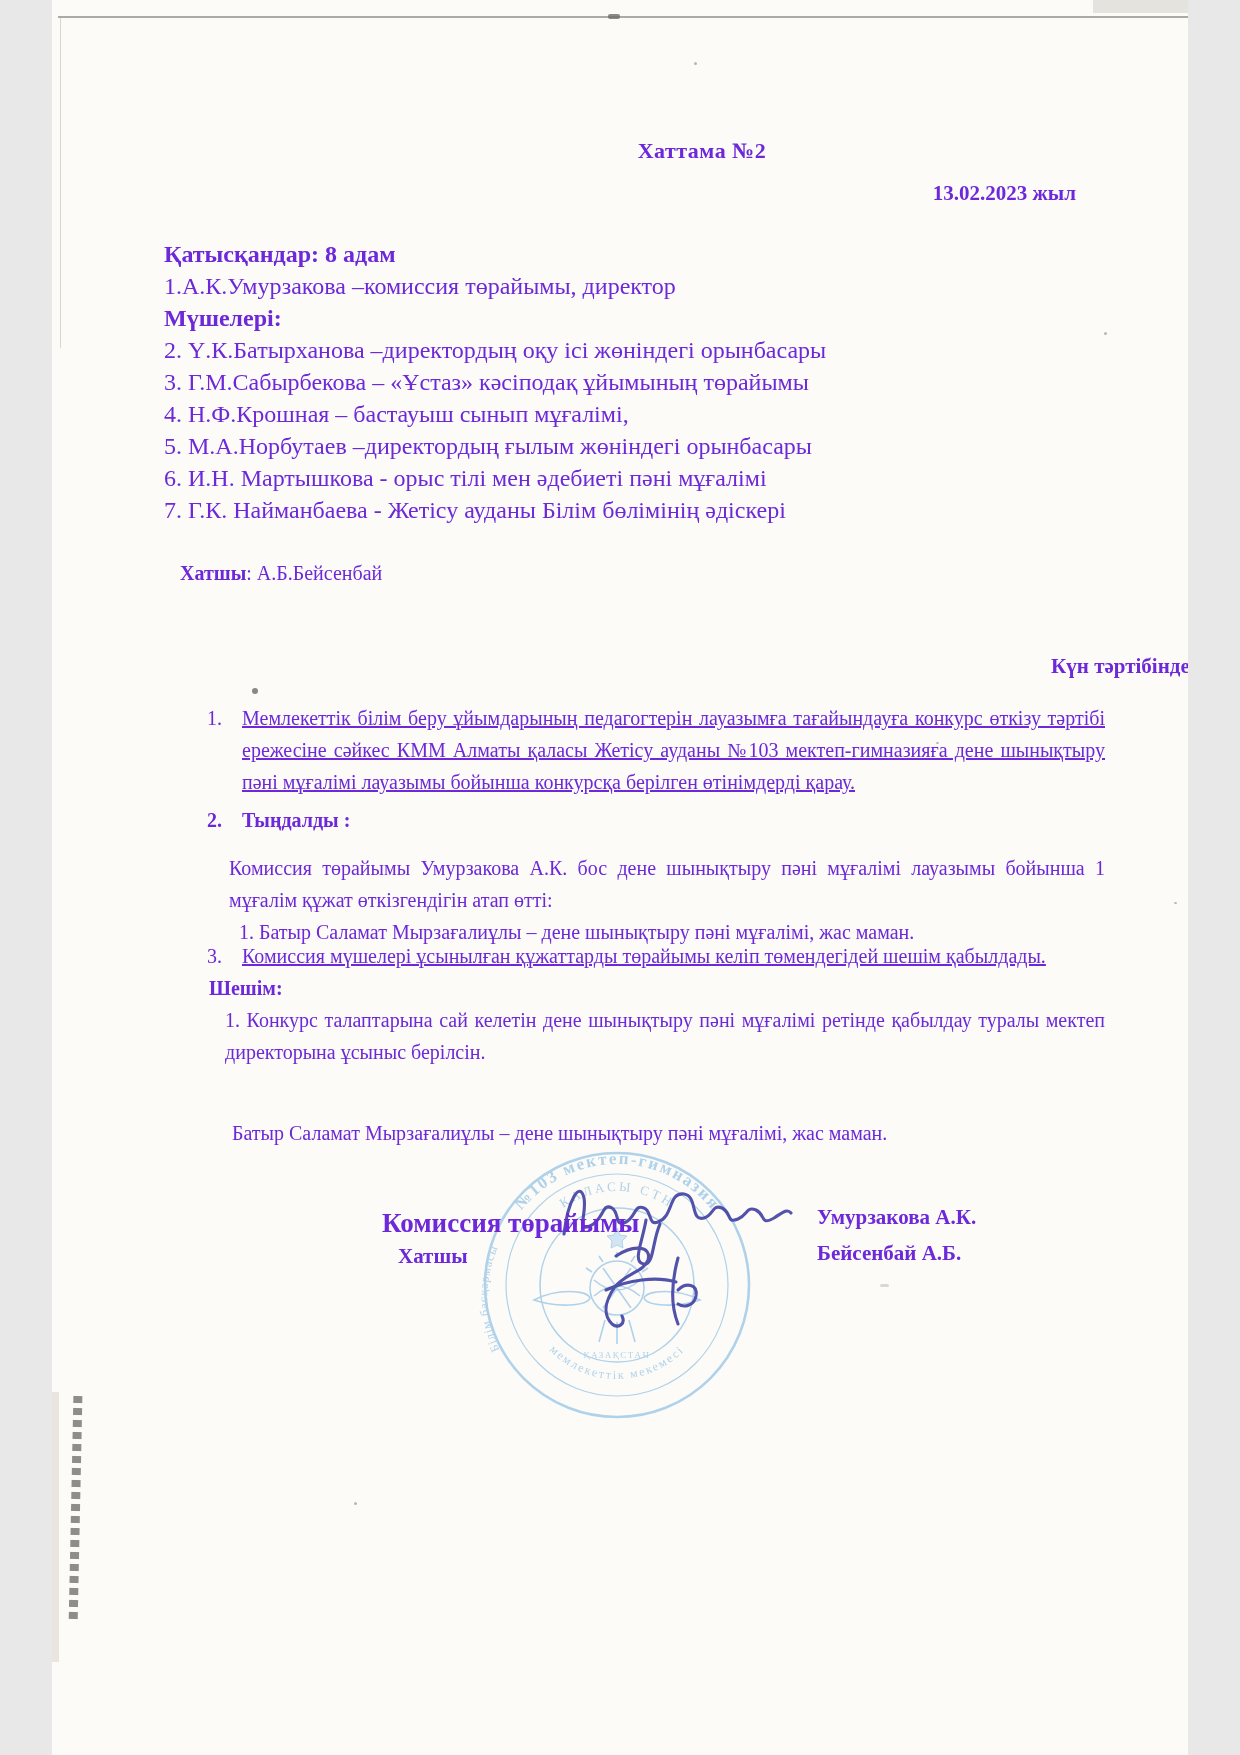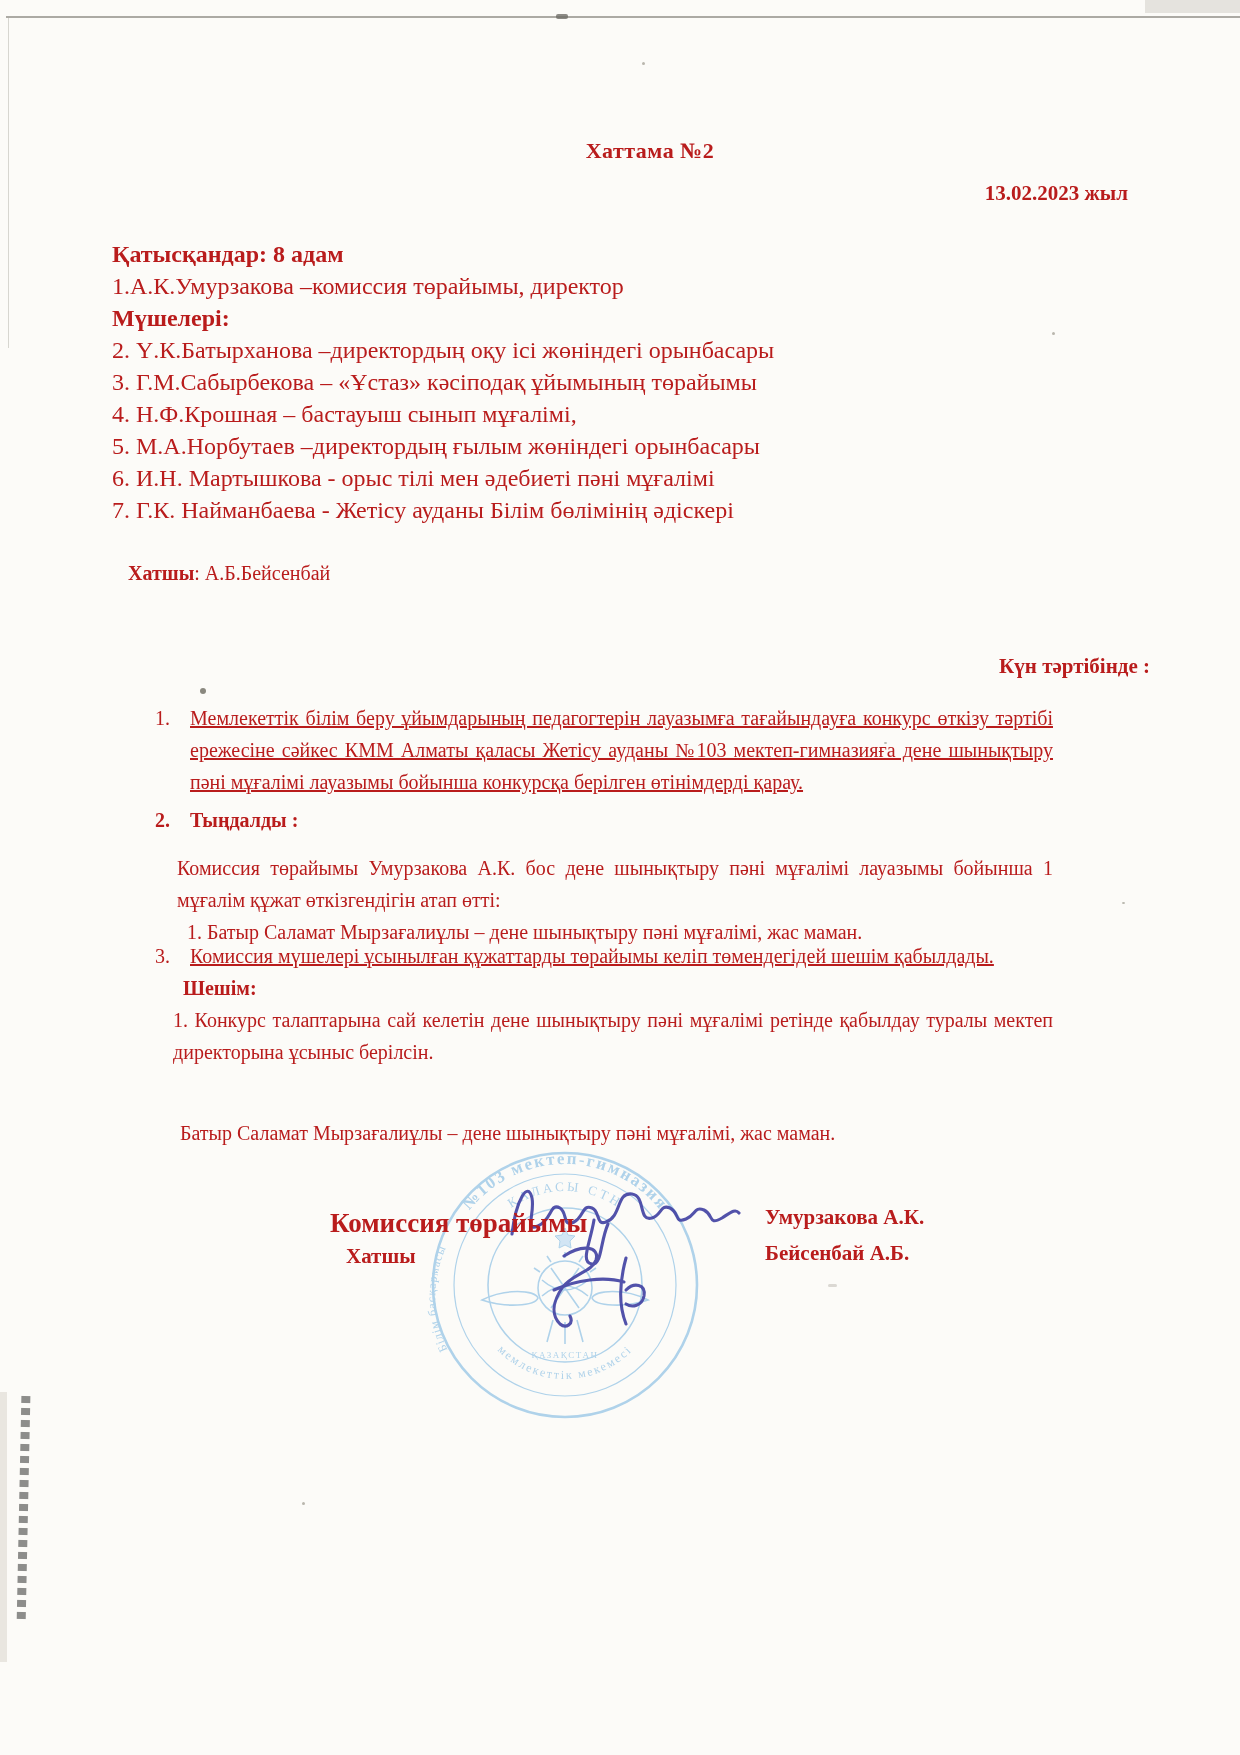--- a/index.html
+++ b/index.html
@@ -1,22 +1,22 @@
 <!DOCTYPE html>
 <html><head>
 <meta charset="utf-8">
 <style>
   html,body{margin:0;padding:0;background:#e8e8e8;}
   .page{
     position:relative;
-    width:1240px;height:1755px;
+    width:1136px;height:1755px;
     margin:0 auto;
     background:#fcfbf8;
     font-family:"Liberation Serif","DejaVu Serif",serif;
-    color:#b91c1c;
+    color:#6d28d9;
     overflow:hidden;
   }
   
   .scan-top-line{position:absolute;left:6px;right:0;top:16px;height:2px;background:#97968f;opacity:.8;}
   .scan-top-nub{position:absolute;left:556px;top:14px;width:12px;height:5px;background:#6f6e68;border-radius:2px;opacity:.8;}
   .scan-top-right-smudge{position:absolute;right:0;top:0;width:95px;height:13px;background:#b9b7af;opacity:.35;}
   .scan-left-line{position:absolute;left:8px;top:18px;width:1px;height:330px;background:#c8c6bf;opacity:.7;}
   .scan-left-band{position:absolute;left:0;top:1392px;width:7px;height:270px;background:#e3e1da;opacity:.8;}
   .scan-left-dashes{
     position:absolute;left:19px;top:1396px;width:9px;height:228px;
@@ -39,21 +39,21 @@
   .secretary{position:absolute;top:562px;left:128px;font-size:20px;text-align:right;}
   .agenda-heading{position:absolute;top:654px;left:90px;width:1060px;text-align:right;font-weight:bold;font-size:21px;}
   .body-block{position:absolute;top:702px;left:155px;width:898px;font-size:20px;line-height:32px;}
   .item{display:flex;}
   .item .num{flex:none;width:35px;}
   .item .jtext{flex:1;text-align:justify;text-decoration:underline;}
   .item1{margin-bottom:6px;}
   .item3{margin-top:-8px;}
   .p-listened{margin:16px 0 0 22px;text-align:justify;}
   .p-sub{margin:0 0 0 32px;}
-  .p-decision-h{margin:0 0 0 28px;font-weight:bold;}
+  .p-decision-h{margin:0 0 0 2px;font-weight:bold;}
   .p-decision{margin:0 0 4px 18px;text-align:justify;}
   .candidate{position:absolute;top:1122px;left:180px;font-size:20px;}
   .sig-role1{position:absolute;top:1208px;left:330px;font-weight:bold;font-size:27px;}
   .sig-role2{position:absolute;top:1244px;left:346px;font-weight:bold;font-size:21px;}
   .sig-name1{position:absolute;top:1205px;left:765px;font-weight:bold;font-size:21px;}
   .sig-name2{position:absolute;top:1241px;left:765px;font-weight:bold;font-size:21px;}
   
   .stamp{position:absolute;left:420px;top:1140px;width:290px;height:290px;opacity:.92;filter:blur(.4px);}
   .stamp *{vector-effect:non-scaling-stroke;}
   .signature{position:absolute;left:498px;top:1172px;width:255px;height:165px;}

